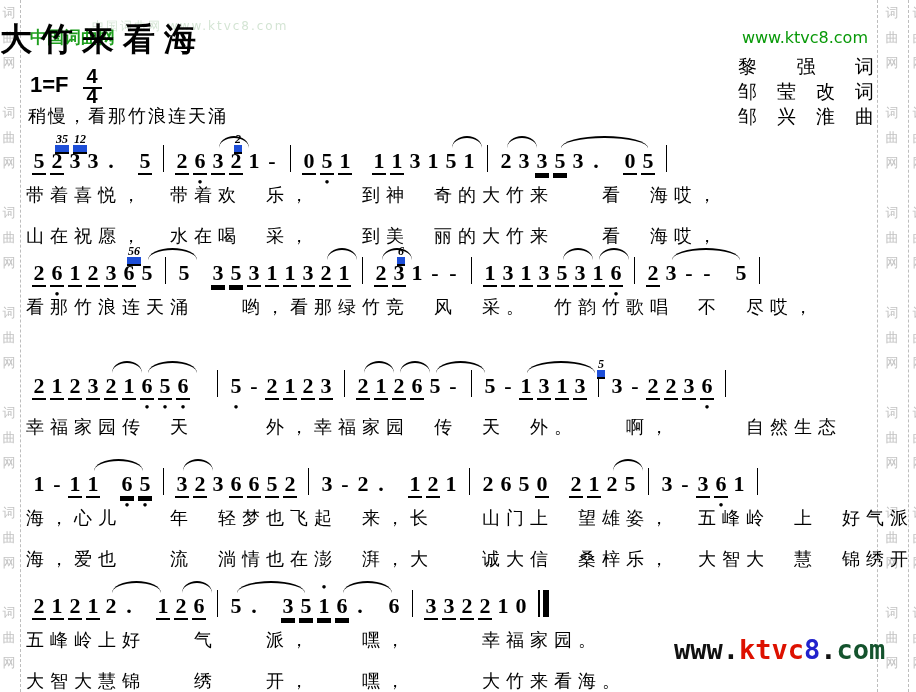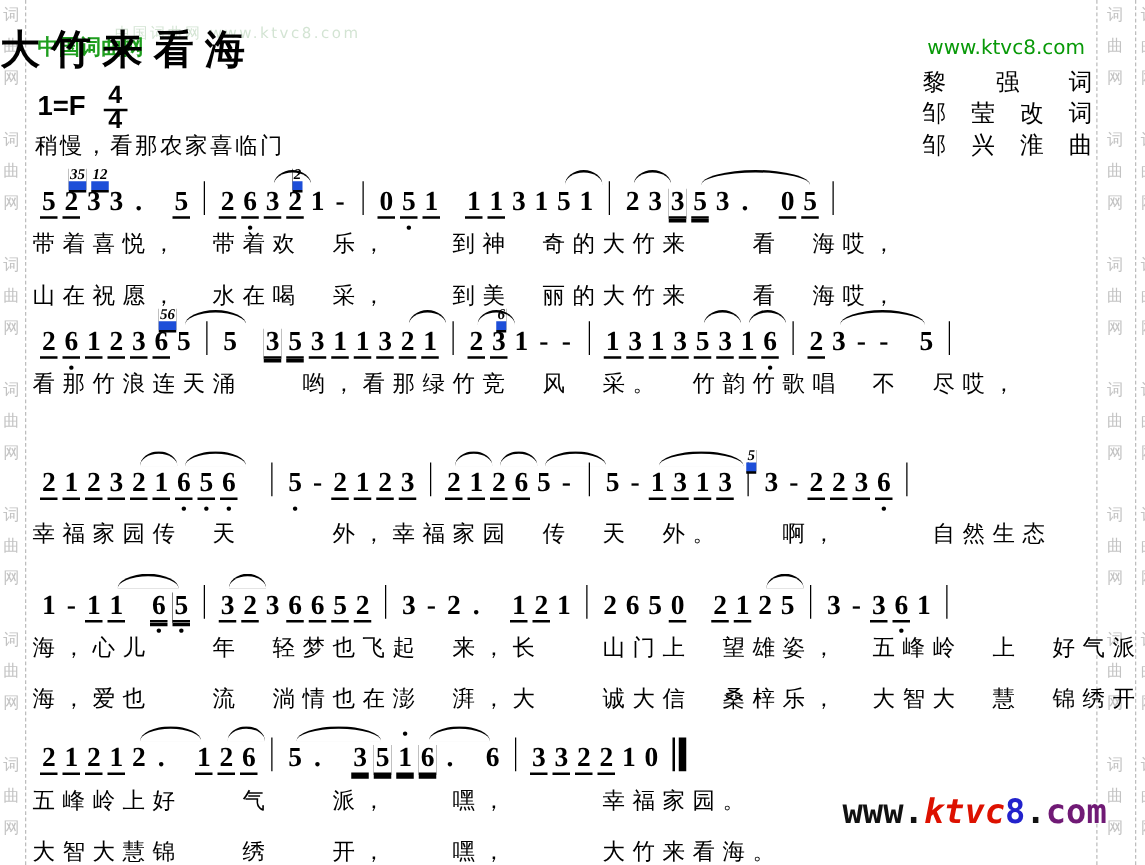--- a/index.html
+++ b/index.html
@@ -191,21 +191,21 @@
         <span>兴</span>
         <span>淮</span>
         <span>曲</span>
       </div>
     </div>
 
   <div class="keyrow">
     <span>1=F</span><span class="meter"><span class="meter-top">4</span><br><span>4</span></span>
   </div>
 
-  <div class="tempo">稍慢，看那农家喜临门</div>
+  <div class="tempo">稍慢，看那竹浪连天涌</div>
 
   <div class="score" id="score" style="top: 128px;">
       <div class="system" style="top: 0px;">
         <div class="notes"><span class="note u1">5</span><span class="note u1">2</span><span class="note">3<span class="grace">35</span></span><span class="note">3<span class="grace">12</span></span><span class="note">.</span><span class="sp"></span><span class="note u1">5</span><span class="bar"></span><span class="note u1">2</span><span class="note u1">6<span class="db">•</span></span><span class="note u1">3<span class="arc" style="width: 30px;"></span></span><span class="note u1">2</span><span class="note">1<span class="grace">2</span></span><span class="note">-</span><span class="bar"></span><span class="note u1">0</span><span class="note u1">5<span class="db">•</span></span><span class="note u1">1</span><span class="sp"></span><span class="note u1">1</span><span class="note u1">1</span><span class="note">3</span><span class="note">1</span><span class="note">5<span class="arc" style="width: 30px;"></span></span><span class="note">1</span><span class="bar"></span><span class="note">2<span class="arc" style="width: 30px;"></span></span><span class="note">3</span><span class="note u2">3</span><span class="note u2">5<span class="arc" style="width: 87px;"></span></span><span class="note">3</span><span class="note">.</span><span class="sp"></span><span class="note u1">0</span><span class="note u1">5</span><span class="bar"></span></div>
         <div class="lyric first">带着喜悦，　带着欢　乐，　　到神　奇的大竹来　　看　海哎，</div>
         <div class="lyric">山在祝愿，　水在喝　采，　　到美　丽的大竹来　　看　海哎，</div>
       </div>
       <div class="system" style="top: 112px;">
         <div class="notes"><span class="note u1">2</span><span class="note u1">6<span class="db">•</span></span><span class="note u1">1</span><span class="note u1">2</span><span class="note u1">3</span><span class="note u1">6</span><span class="note">5<span class="grace">56</span><span class="arc" style="width: 49px;"></span></span><span class="bar"></span><span class="note">5</span><span class="sp"></span><span class="note u2">3</span><span class="note u2">5</span><span class="note u1">3</span><span class="note u1">1</span><span class="note u1">1</span><span class="note u1">3</span><span class="note u1">2<span class="arc" style="width: 30px;"></span></span><span class="note u1">1</span><span class="bar"></span><span class="note u1">2<span class="arc" style="width: 30px;"></span></span><span class="note u1">3</span><span class="note">1<span class="grace">6</span></span><span class="note">-</span><span class="note">-</span><span class="bar"></span><span class="note u1">1</span><span class="note u1">3</span><span class="note u1">1</span><span class="note u1">3</span><span class="note u1">5<span class="arc" style="width: 30px;"></span></span><span class="note u1">3</span><span class="note u1">1<span class="arc" style="width: 30px;"></span></span><span class="note u1">6<span class="db">•</span></span><span class="bar"></span><span class="note u1">2</span><span class="note">3<span class="arc" style="width: 68px;"></span></span><span class="note">-</span><span class="note">-</span><span class="sp"></span><span class="note">5</span><span class="bar"></span></div>
         <div class="lyric first">看那竹浪连天涌　　哟，看那绿竹竞　风　采。　竹韵竹歌唱　不　尽哎，</div>
@@ -219,15 +219,15 @@
         <div class="lyric first">海，心儿　　年　轻梦也飞起　来，长　　山门上　望雄姿，　五峰岭　上　好气派，</div>
         <div class="lyric">海，爱也　　流　淌情也在澎　湃，大　　诚大信　桑梓乐，　大智大　慧　锦绣开，</div>
       </div>
       <div class="system" style="top: 445px;">
         <div class="notes"><span class="note u1">2</span><span class="note u1">1</span><span class="note u1">2</span><span class="note u1">1</span><span class="note">2<span class="arc" style="width: 49px;"></span></span><span class="note">.</span><span class="sp"></span><span class="note u1">1</span><span class="note u1">2<span class="arc" style="width: 30px;"></span></span><span class="note u1">6</span><span class="bar"></span><span class="note">5<span class="arc" style="width: 68px;"></span></span><span class="note">.</span><span class="sp"></span><span class="note u2">3</span><span class="note u2">5</span><span class="note u2">1<span class="da">•</span></span><span class="note u2">6<span class="arc" style="width: 49px;"></span></span><span class="note">.</span><span class="sp"></span><span class="note">6</span><span class="bar"></span><span class="note u1">3</span><span class="note u1">3</span><span class="note u1">2</span><span class="note u1">2</span><span class="note">1</span><span class="note">0</span><span class="endbar"><i class="thin"></i><i class="thick"></i></span></div>
         <div class="lyric first">五峰岭上好　　气　　派，　　嘿，　　　幸福家园。</div>
         <div class="lyric">大智大慧锦　　绣　　开，　　嘿，　　　大竹来看海。</div>
       </div>
     </div>
 
-  <div class="logo" id="logo"><span style="color: rgb(17, 17, 17);">www.</span><span style="color: rgb(221, 17, 0); font-style: italic;">ktvc</span><span style="color: rgb(34, 34, 204);">8</span><span style="color: rgb(17, 17, 17);">.</span><span style="color: #701a75;">com</span></div>
+  <div class="logo" id="logo"><span style="color: rgb(17, 17, 17);">www.</span><span style="color: rgb(221, 17, 0);">ktvc</span><span style="color: rgb(34, 34, 204);">8</span><span style="color: rgb(17, 17, 17);">.</span><span style="color: #14532d;">com</span></div>
 
 </div>
 
 </body></html>

